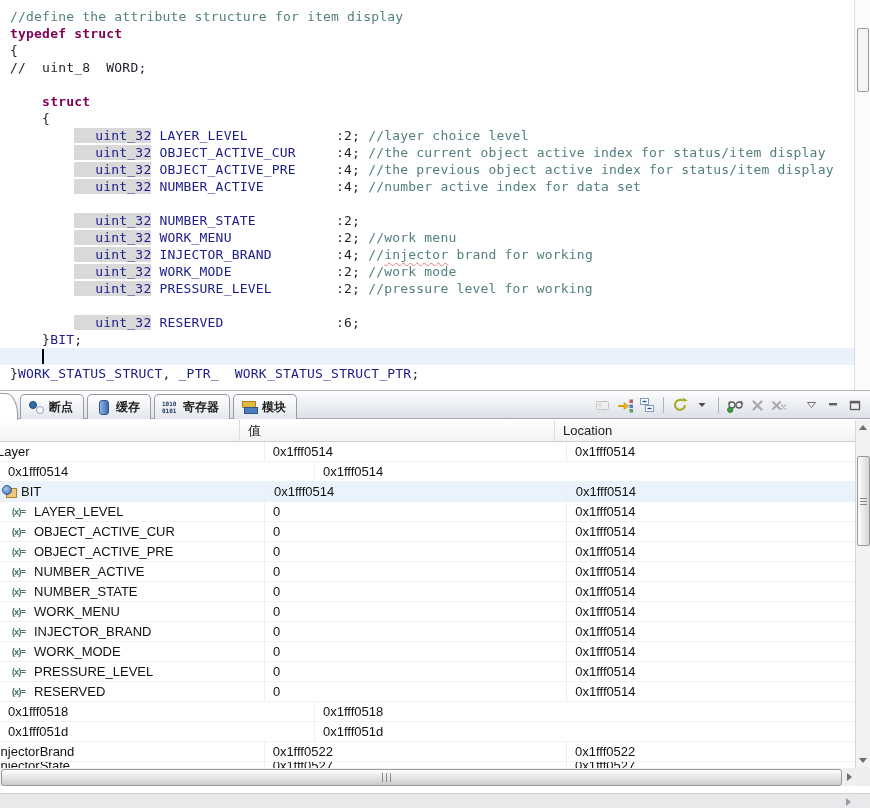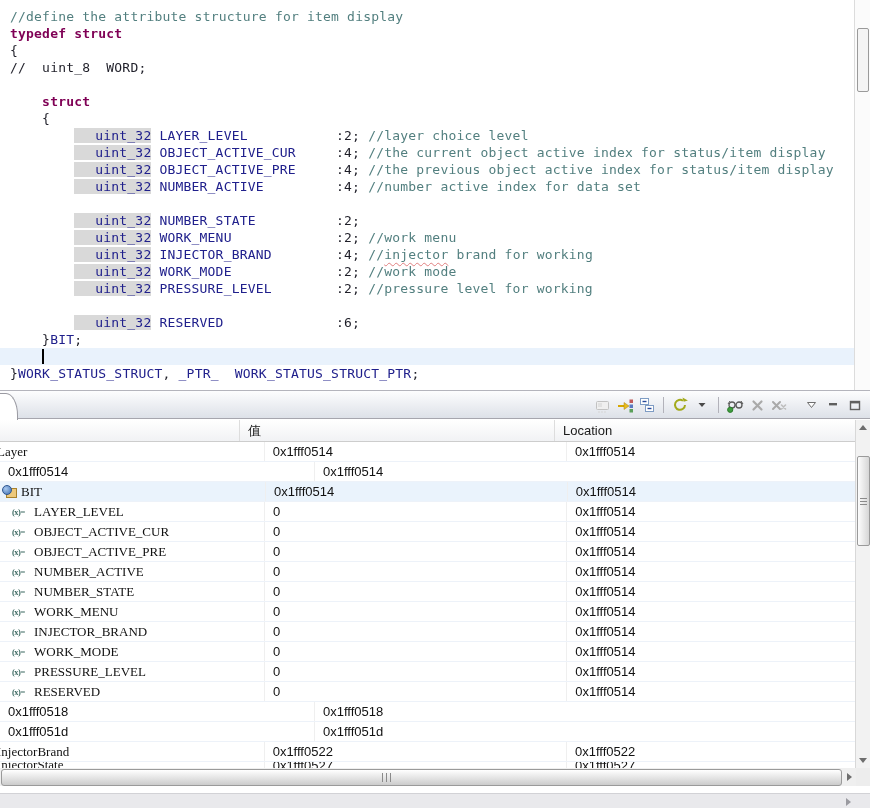--- a/index.html
+++ b/index.html
@@ -51,21 +51,21 @@
 
   
   .vtable{position:absolute;left:0;top:420px;width:855px;height:348px;background:#fff;font-size:13px;color:#111;}
   .thead{height:22px;display:flex;background:linear-gradient(#ffffff,#f1f2f4);border-bottom:1px solid #cdcdcd;box-sizing:border-box;}
   .th{box-sizing:border-box;border-right:1px solid #dddddd;line-height:21px;padding-left:8px;color:#1a1a1a;}
   .th0{width:240px;}.th1{width:315px;}.th2{width:300px;border-right:none;}
   .row{height:20px;display:flex;box-sizing:border-box;border-bottom:1px solid #edf2f9;}
   .row.sel{background:var(--selected_row_bg);}
   .row.clipped{height:6px;overflow:hidden;border-bottom:none;}
   .cell{box-sizing:border-box;display:flex;align-items:center;overflow:hidden;white-space:nowrap;}
-  .cell-name{width:276px;border-right:1px solid #efefef;font-family:Liberation Serif, serif;}
+  .cell-name{width:276px;border-right:1px solid #efefef;}
   .cell-value{width:315px;border-right:1px solid #efefef;padding-left:8px;}
   .cell-loc{width:300px;padding-left:8px;}
   .lvl0 .row-name{margin-left:-3px;}
   .lvl1{padding-left:2px;}
   .lvl2 .cell-name{padding-left:12px;}
   .ic-struct{position:relative;width:15px;height:13px;margin-right:4px;flex:0 0 15px;}
   .ic-struct .cube{position:absolute;right:0;bottom:0;width:9px;height:8px;background:#edc97c;border:1px solid #a8812c;}
   .ic-struct .sph{position:absolute;left:0;top:0;width:8px;height:8px;border-radius:50%;
         background:radial-gradient(circle at 35% 35%,#a9c9ef,#3c6db0);border:1px solid #2c5590;}
   .ic-var{flex:0 0 20px;width:20px;font-size:8.5px;font-weight:bold;color:#3d6a62;letter-spacing:-0.5px;margin-right:2px;}
@@ -99,20 +99,49 @@
 
   <div class="editor">
     <div class="code" id="code"><div class="code-line"><span class="tk-c">//define the attribute structure for item display</span></div><div class="code-line"><span class="tk-k">typedef</span><span class="tk-p"> </span><span class="tk-k">struct</span></div><div class="code-line"><span class="tk-p">{</span></div><div class="code-line"><span class="tk-p">//  uint_8  WORD;</span></div><div class="code-line"></div><div class="code-line"><span class="tk-p">    </span><span class="tk-k">struct</span></div><div class="code-line"><span class="tk-p">    {</span></div><div class="code-line"><span class="tk-p">        </span><span class="tk-t">uint_32</span><span class="tk-p"> </span><span class="tk-f">LAYER_LEVEL</span><span class="tk-p">           :2; </span><span class="tk-c">//layer choice level</span></div><div class="code-line"><span class="tk-p">        </span><span class="tk-t">uint_32</span><span class="tk-p"> </span><span class="tk-f">OBJECT_ACTIVE_CUR</span><span class="tk-p">     :4; </span><span class="tk-c">//the current object active index for status/item display</span></div><div class="code-line"><span class="tk-p">        </span><span class="tk-t">uint_32</span><span class="tk-p"> </span><span class="tk-f">OBJECT_ACTIVE_PRE</span><span class="tk-p">     :4; </span><span class="tk-c">//the previous object active index for status/item display</span></div><div class="code-line"><span class="tk-p">        </span><span class="tk-t">uint_32</span><span class="tk-p"> </span><span class="tk-f">NUMBER_ACTIVE</span><span class="tk-p">         :4; </span><span class="tk-c">//number active index for data set</span></div><div class="code-line"></div><div class="code-line"><span class="tk-p">        </span><span class="tk-t">uint_32</span><span class="tk-p"> </span><span class="tk-f">NUMBER_STATE</span><span class="tk-p">          :2;</span></div><div class="code-line"><span class="tk-p">        </span><span class="tk-t">uint_32</span><span class="tk-p"> </span><span class="tk-f">WORK_MENU</span><span class="tk-p">             :2; </span><span class="tk-c">//work menu</span></div><div class="code-line"><span class="tk-p">        </span><span class="tk-t">uint_32</span><span class="tk-p"> </span><span class="tk-f">INJECTOR_BRAND</span><span class="tk-p">        :4; </span><span class="tk-c">//</span><span class="tk-w">injector</span><span class="tk-c"> brand for working</span></div><div class="code-line"><span class="tk-p">        </span><span class="tk-t">uint_32</span><span class="tk-p"> </span><span class="tk-f">WORK_MODE</span><span class="tk-p">             :2; </span><span class="tk-c">//work mode</span></div><div class="code-line"><span class="tk-p">        </span><span class="tk-t">uint_32</span><span class="tk-p"> </span><span class="tk-f">PRESSURE_LEVEL</span><span class="tk-p">        :2; </span><span class="tk-c">//pressure level for working</span></div><div class="code-line"></div><div class="code-line"><span class="tk-p">        </span><span class="tk-t">uint_32</span><span class="tk-p"> </span><span class="tk-f">RESERVED</span><span class="tk-p">              :6;</span></div><div class="code-line"><span class="tk-p">    }</span><span class="tk-f">BIT</span><span class="tk-p">;</span></div><div class="code-line cursor-line"><span class="caret"></span></div><div class="code-line"><span class="tk-p">}</span><span class="tk-f">WORK_STATUS_STRUCT</span><span class="tk-p">, </span><span class="tk-f">_PTR_</span><span class="tk-p">  </span><span class="tk-f">WORK_STATUS_STRUCT_PTR</span><span class="tk-p">;</span></div></div>
     <div class="editor-sb">
       <div class="editor-sb-thumb"></div>
     </div>
   </div>
 
   <div class="tabbar">
     <div class="tab-active-partial"></div>
+    <div class="tabs" id="tabs">
+        <div class="tab">
+          <span class="tab-ic">
+            <i class="bp1"></i>
+            <i class="bp2"></i>
+          </span>
+          <span class="tab-label">断点</span>
+        </div>
+        <div class="tab">
+          <span class="tab-ic">
+            <i class="memb"></i>
+          </span>
+          <span class="tab-label">缓存</span>
+        </div>
+        <div class="tab">
+          <span class="tab-ic">
+            <i class="regt">1010</i>
+            <i class="regb">0101</i>
+          </span>
+          <span class="tab-label">寄存器</span>
+        </div>
+        <div class="tab">
+          <span class="tab-ic">
+            <i class="mo1"></i>
+            <i class="mo2"></i>
+          </span>
+          <span class="tab-label">模块</span>
+        </div>
+      </div>
     <div class="toolbar" id="toolbar">
         <span class="tbi">
           <svg width="16" height="15">
             <rect x="1.5" y="3.5" width="12" height="8" rx="1" fill="#efefef" stroke="#c2c2c2"></rect>
             <path d="M3 6h4M3 8h4" stroke="#d2d2d2"></path>
             <path d="M4 13v2M7 13v2M10 13v2" stroke="#d5d5d5"></path>
           </svg>
         </span>
         <span class="tbi">
           <svg width="17" height="15">

